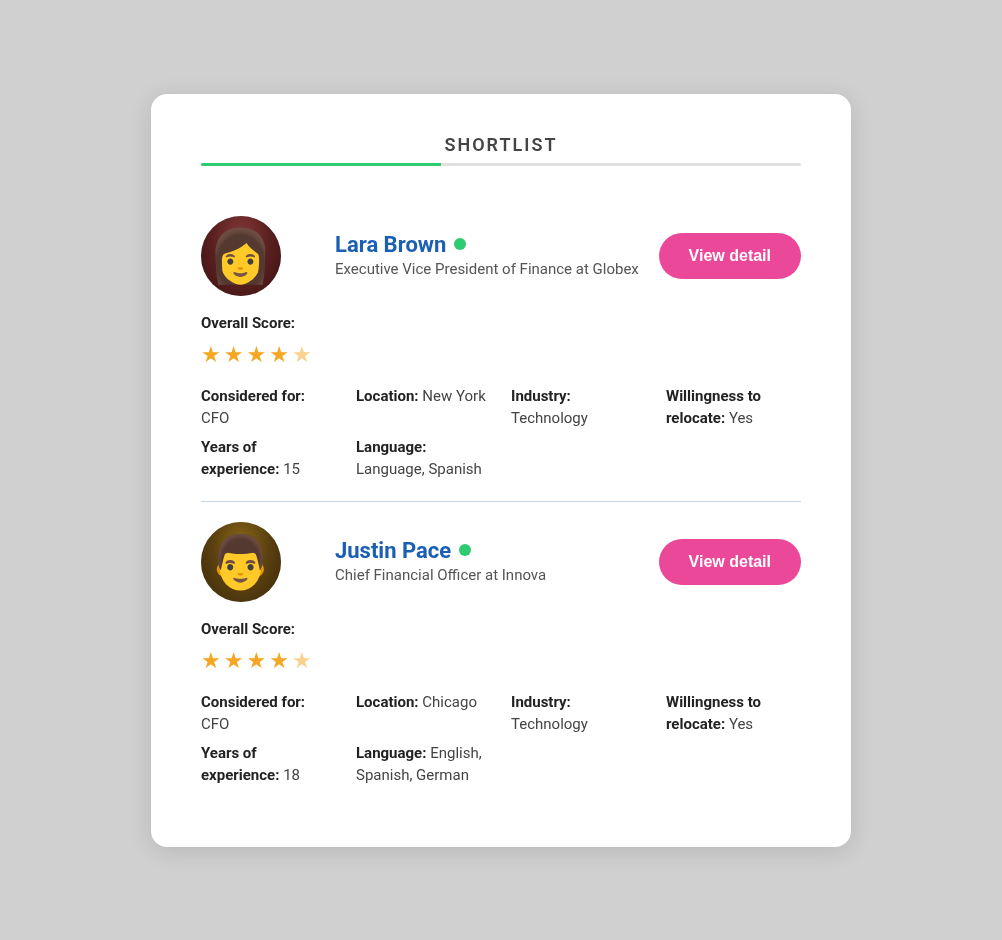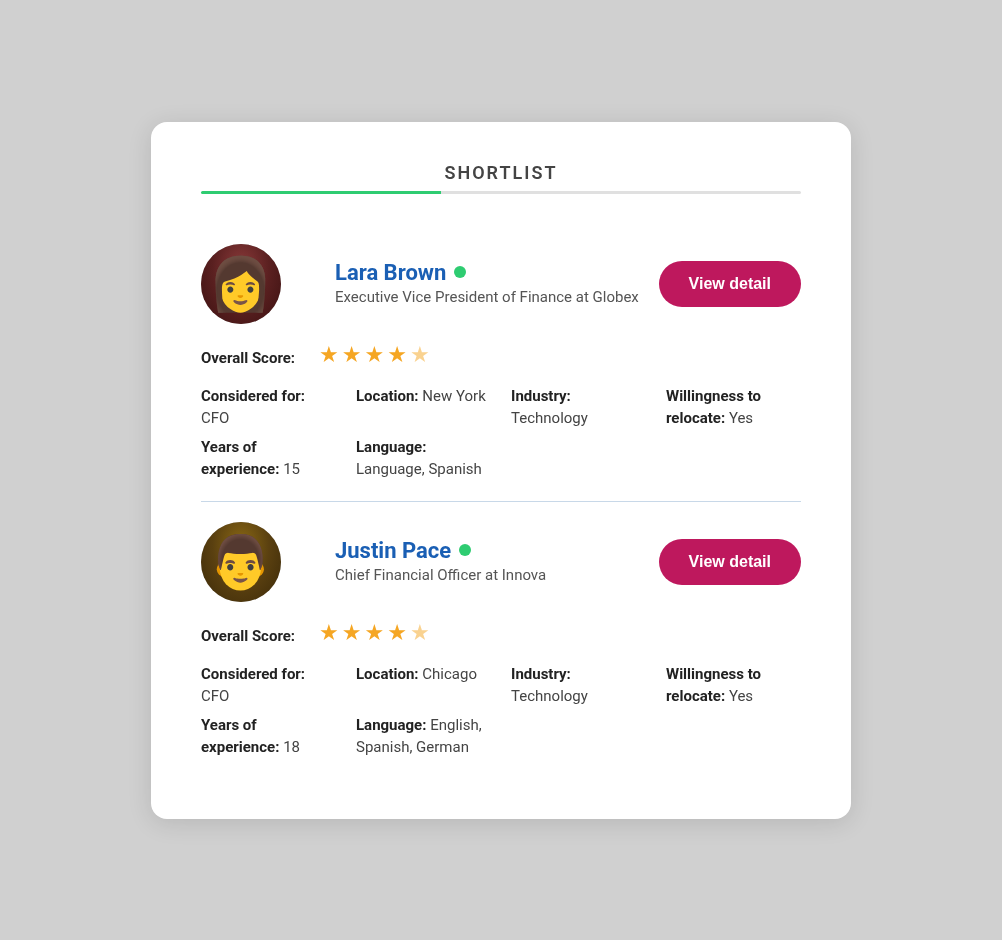--- a/index.html
+++ b/index.html
@@ -133,37 +133,38 @@
       flex-shrink: 0;
     }
 
     .candidate-title {
       font-size: 15px;
       color: #555;
       line-height: 1.4;
     }
 
     .view-detail-btn {
-      background: #be185d;
+      background: #ec4899;
       color: white;
       border: none;
       border-radius: 50px;
       padding: 14px 30px;
       font-size: 16px;
       font-weight: 600;
       cursor: pointer;
       white-space: nowrap;
       flex-shrink: 0;
     }
 
     .score-row {
       display: flex;
-      align-items: flex-end;
-      gap: 24px;
+      align-items: flex-start;
+      gap: 10px;
       margin-bottom: 18px;
+      flex-direction: column;
     }
 
     .score-label {
       font-size: 15px;
       font-weight: 700;
       color: #222;
     }
 
     .stars {
       display: flex;

